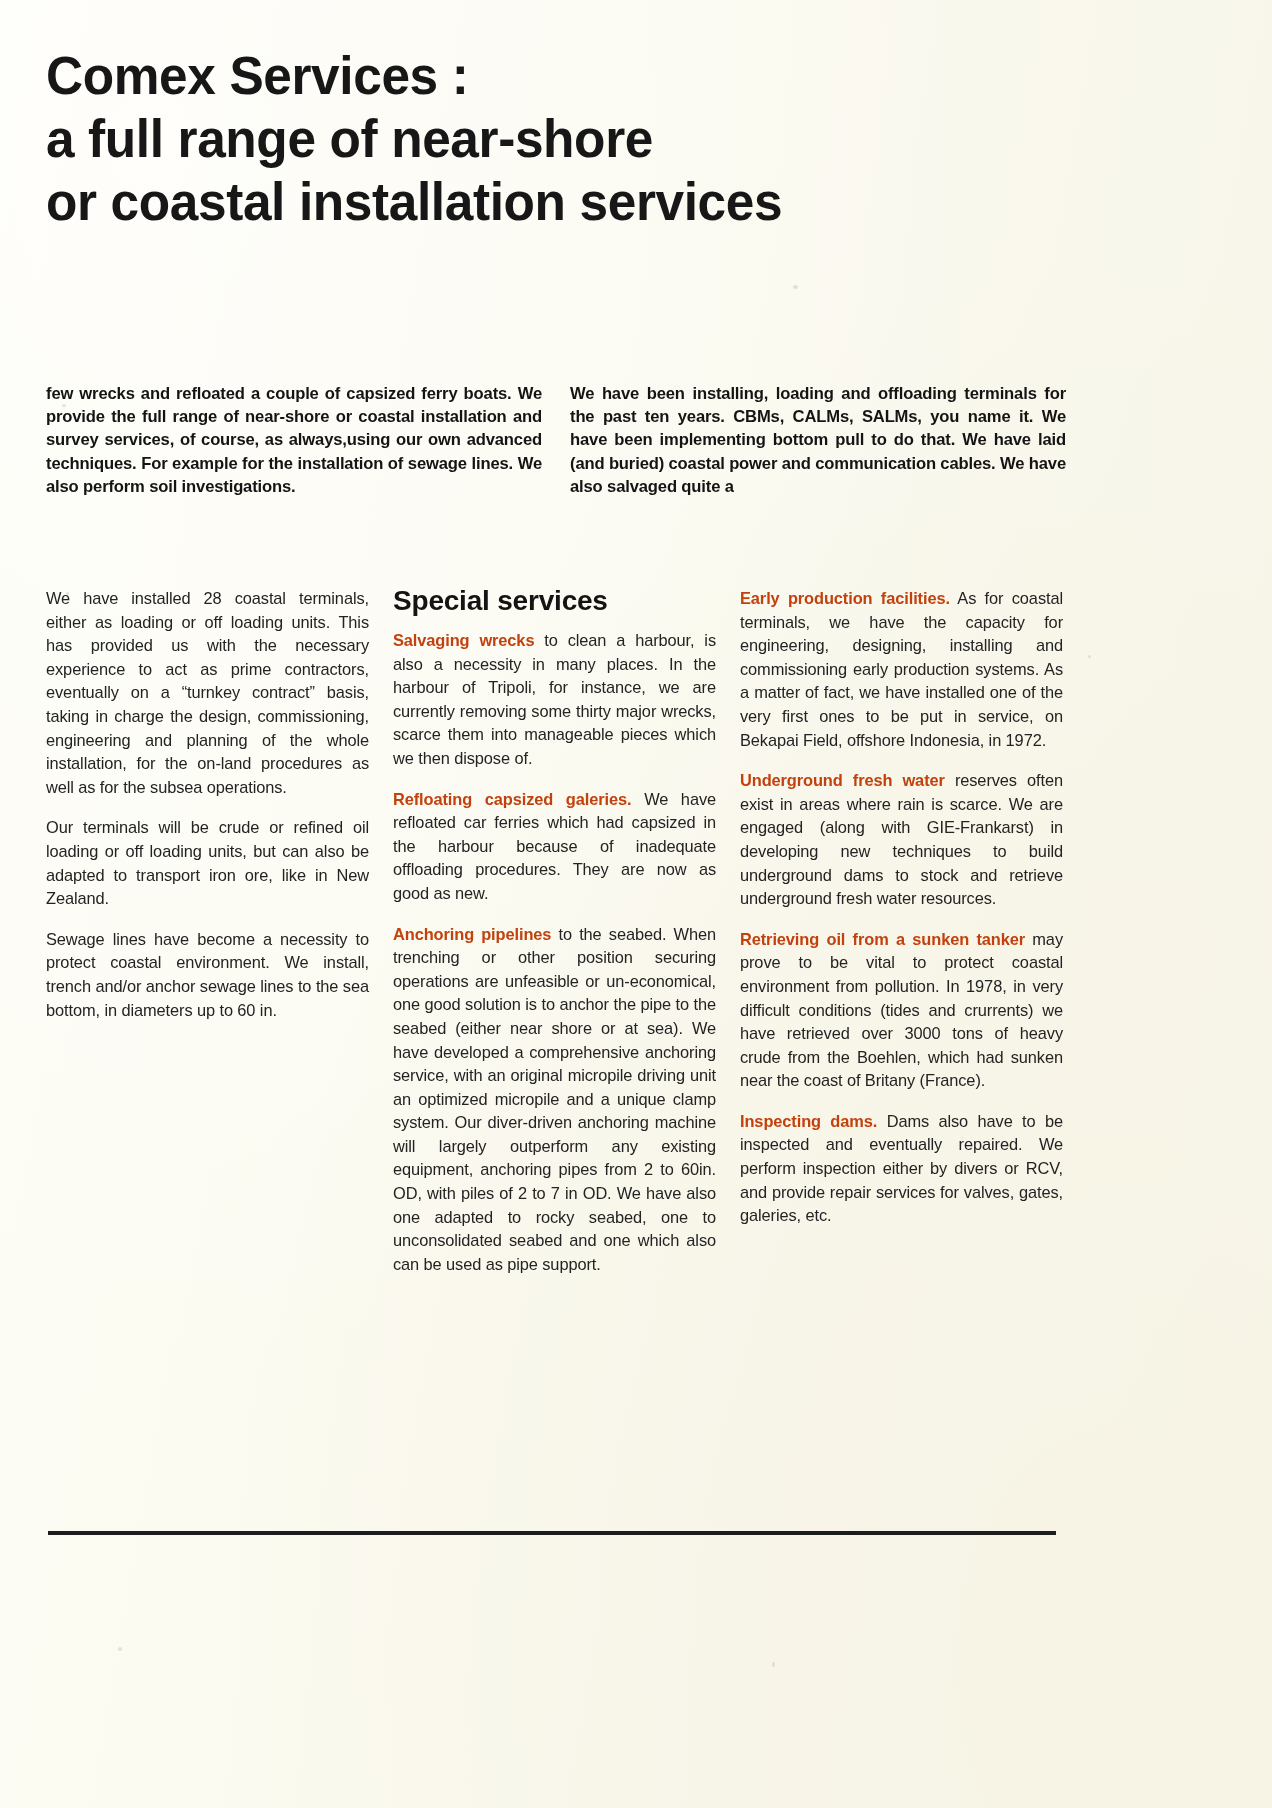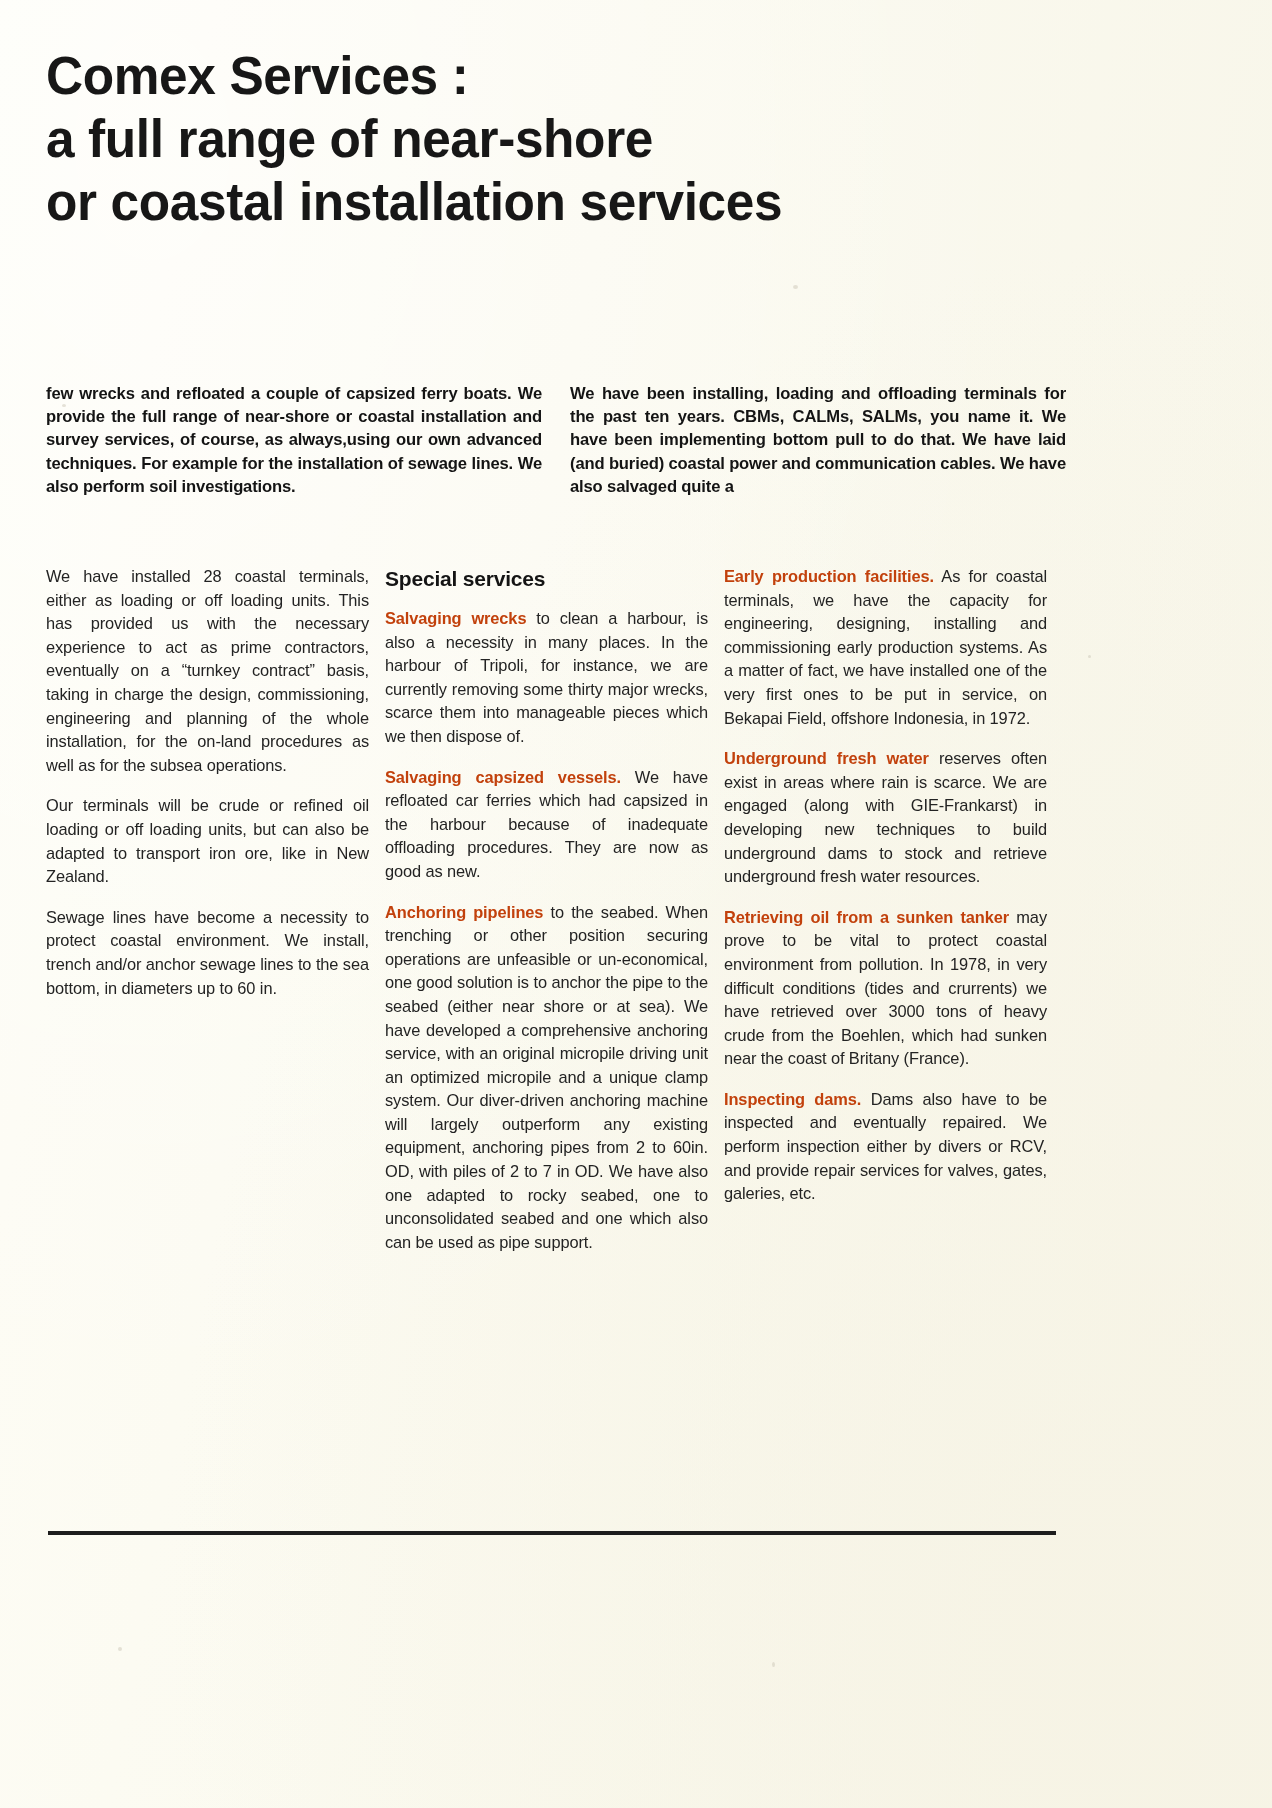--- a/index.html
+++ b/index.html
@@ -72,40 +72,40 @@
     text-align: justify;
     letter-spacing: -0.15px;
     color: #141414;
   }
   .lead-col.right { text-align: justify; }
 
   
   .columns {
     position: absolute;
     left: 46px;
-    top: 565px;
+    top: 587px;
     width: 1022px;
     display: flex;
-    gap: 16px;
+    gap: 24px;
   }
   .col {
     width: 323px;
     font-size: 16.4px;
     line-height: 23.6px;
     text-align: justify;
     letter-spacing: -0.1px;
     color: #232323;
   }
   .col p {
     margin: 0 0 17px 0;
   }
   .col p:last-child { margin-bottom: 0; }
   .col-head {
     font-weight: bold;
-    font-size: 21px;
+    font-size: 28px;
     line-height: 28px;
     margin: 0 0 14px 0;
     color: #141414;
     letter-spacing: -0.2px;
   }
   .run-in {
     font-weight: bold;
     color: #c2410c;
   }
 
@@ -153,21 +153,21 @@
       <p>We have installed 28 coastal terminals, either as loading or off loading units. This has provided us with the necessary experience to act as prime contractors, eventually on a “turnkey contract” basis, taking in charge the design, commissioning, engineering and planning of the whole installation, for the on-land procedures as well as for the subsea operations.</p>
       <p>Our terminals will be crude or refined oil loading or off loading units, but can also be adapted to transport iron ore, like in New Zealand.</p>
       <p>Sewage lines have become a necessity to protect coastal environment. We install, trench and/or anchor sewage lines to the sea bottom, in diameters up to 60 in.</p>
     </div>
 
     <div class="col">
       <h2 class="col-head">Special services</h2>
 
       <p><span class="run-in">Salvaging wrecks</span><span> to clean a harbour, is also a necessity in many places. In the harbour of Tripoli, for instance, we are currently removing some thirty major wrecks, scarce them into manageable pieces which we then dispose of.</span></p>
 
-      <p><span class="run-in">Salvaging capsized vessels.</span><span> We have refloated car ferries which had capsized in the harbour because of inadequate offloading procedures. They are now as good as new.</span></p>
+      <p><span class="run-in">Refloating capsized galeries.</span><span> We have refloated car ferries which had capsized in the harbour because of inadequate offloading procedures. They are now as good as new.</span></p>
 
       <p><span class="run-in">Anchoring pipelines</span><span> to the seabed. When trenching or other position securing operations are unfeasible or un-economical, one good solution is to anchor the pipe to the seabed (either near shore or at sea). We have developed a comprehensive anchoring service, with an original micropile driving unit an optimized micropile and a unique clamp system. Our diver-driven anchoring machine will largely outperform any existing equipment, anchoring pipes from 2 to 60in. OD, with piles of 2 to 7 in OD. We have also one adapted to rocky seabed, one to unconsolidated seabed and one which also can be used as pipe support.</span></p>
     </div>
 
     <div class="col">
       <p><span class="run-in">Early production facilities.</span><span> As for coastal terminals, we have the capacity for engineering, designing, installing and commissioning early production systems. As a matter of fact, we have installed one of the very first ones to be put in service, on Bekapai Field, offshore Indonesia, in 1972.</span></p>
 
       <p><span class="run-in">Underground fresh water</span><span> reserves often exist in areas where rain is scarce. We are engaged (along with GIE-Frankarst) in developing new techniques to build underground dams to stock and retrieve underground fresh water resources.</span></p>
 
       <p><span class="run-in">Retrieving oil from a sunken tanker</span><span> may prove to be vital to protect coastal environment from pollution. In 1978, in very difficult conditions (tides and crurrents) we have retrieved over 3000 tons of heavy crude from the Boehlen, which had sunken near the coast of Britany (France).</span></p>

